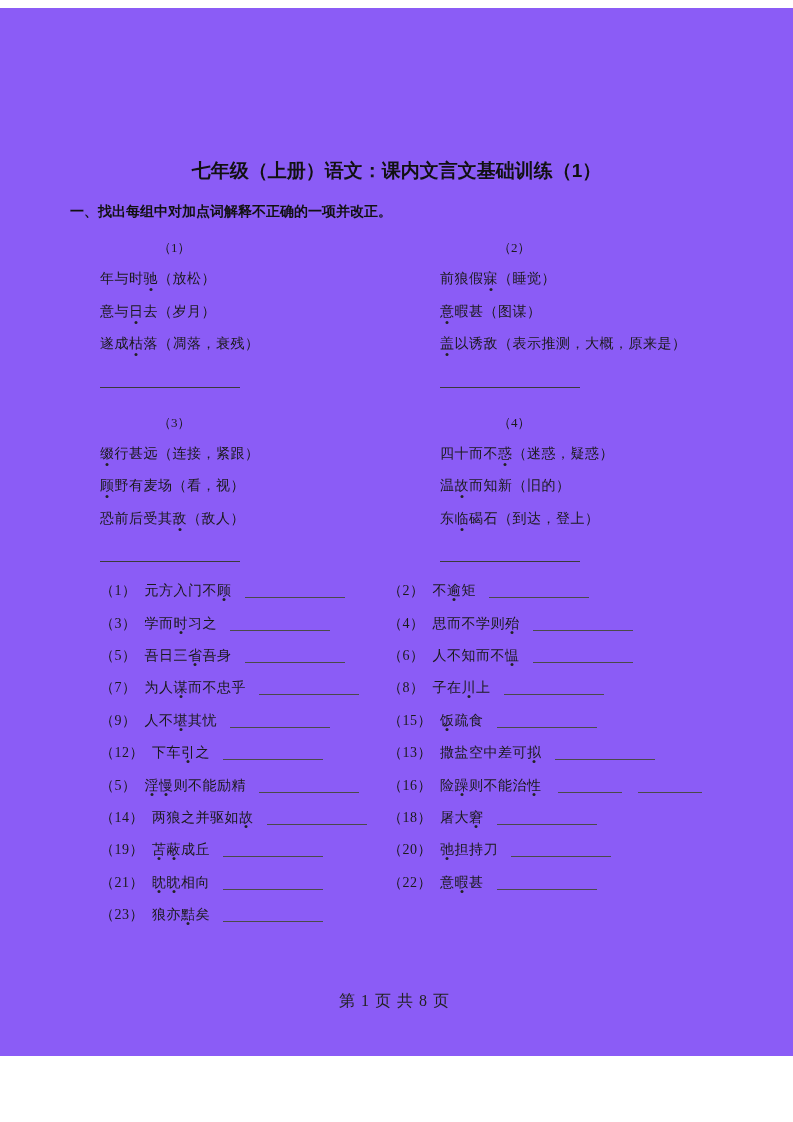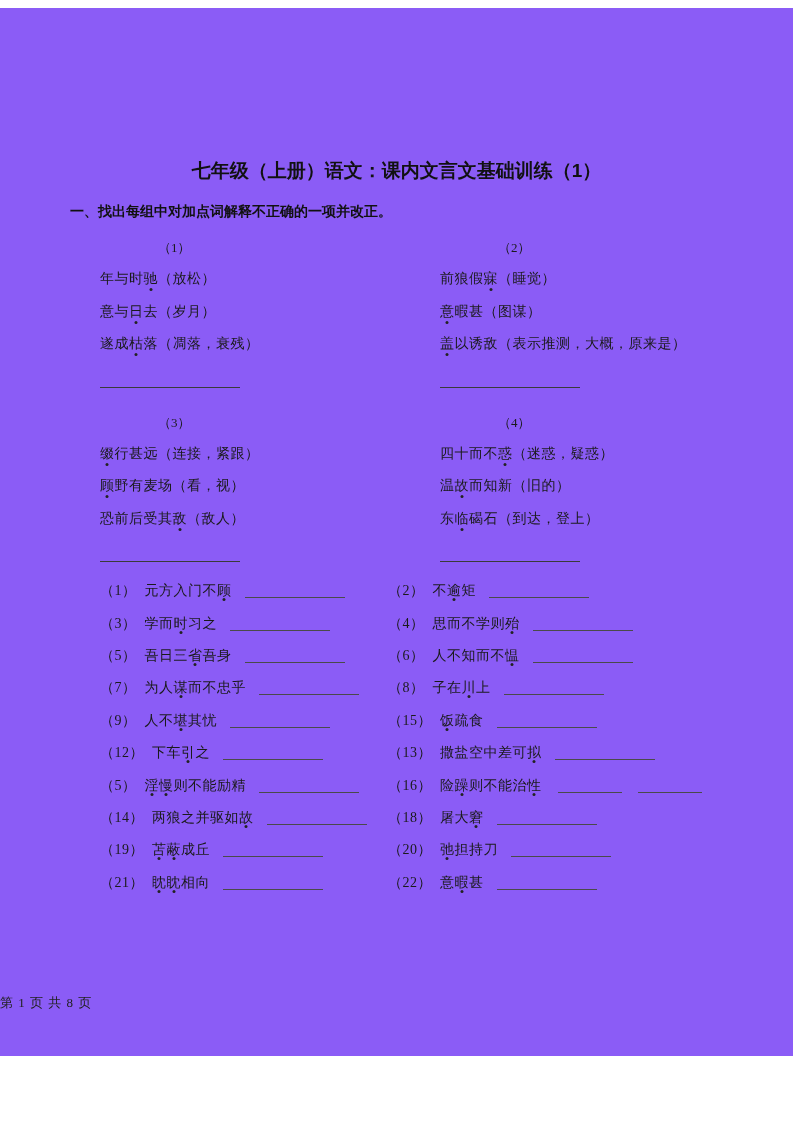--- a/index.html
+++ b/index.html
@@ -84,21 +84,22 @@
     bottom:-3px;
     width:3px;height:3px;
     border-radius:50%;
     background:#222;
     transform:translateX(-50%);
   }
   .footer{
     position:absolute;
     left:0;right:4px;
     bottom:44px;
-    font-size:13px;
+    text-align:center;
+    font-size:16px;
     color:#222;
     letter-spacing:1px;
   }
 </style>
 </head>
 <body>
 
 <div class="page">
   <div class="content">
     <h1 class="title">七年级（上册）语文：课内文言文基础训练（1）</h1>
@@ -364,17 +365,22 @@
         <div class="q-item">
           <span class="q-num">（21）</span>
           <span class="q-phrase"><span class="dotted">眈</span><span class="dotted">眈</span><span>相</span><span>向</span></span>
           <span class="blank"></span>
         </div>
         <div class="q-item">
           <span class="q-num">（22）</span>
           <span class="q-phrase"><span>意</span><span class="dotted">暇</span><span>甚</span></span>
           <span class="blank"></span>
         </div>
+        <div class="q-item">
+          <span class="q-num">（23）</span>
+          <span class="q-phrase"><span>狼</span><span>亦</span><span class="dotted">黠</span><span>矣</span></span>
+          <span class="blank"></span>
+        </div>
       </div>
   </div>
 
   <div class="footer">第 1 页 共 8 页</div>
 </div>
 
 </body></html>

